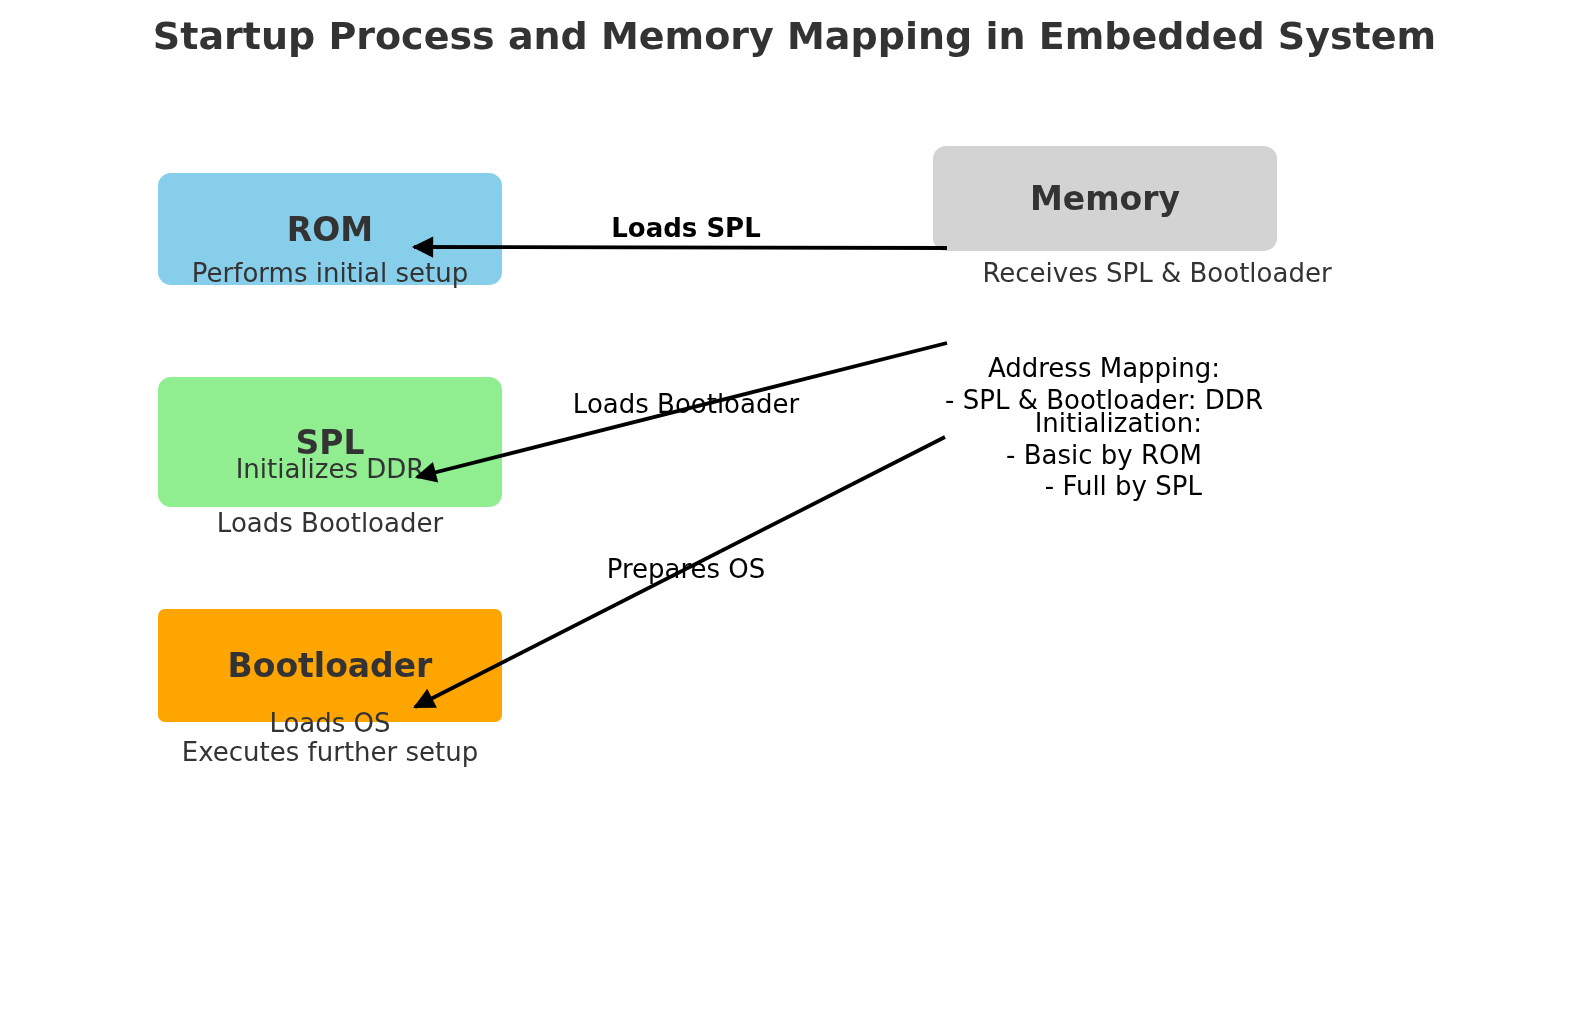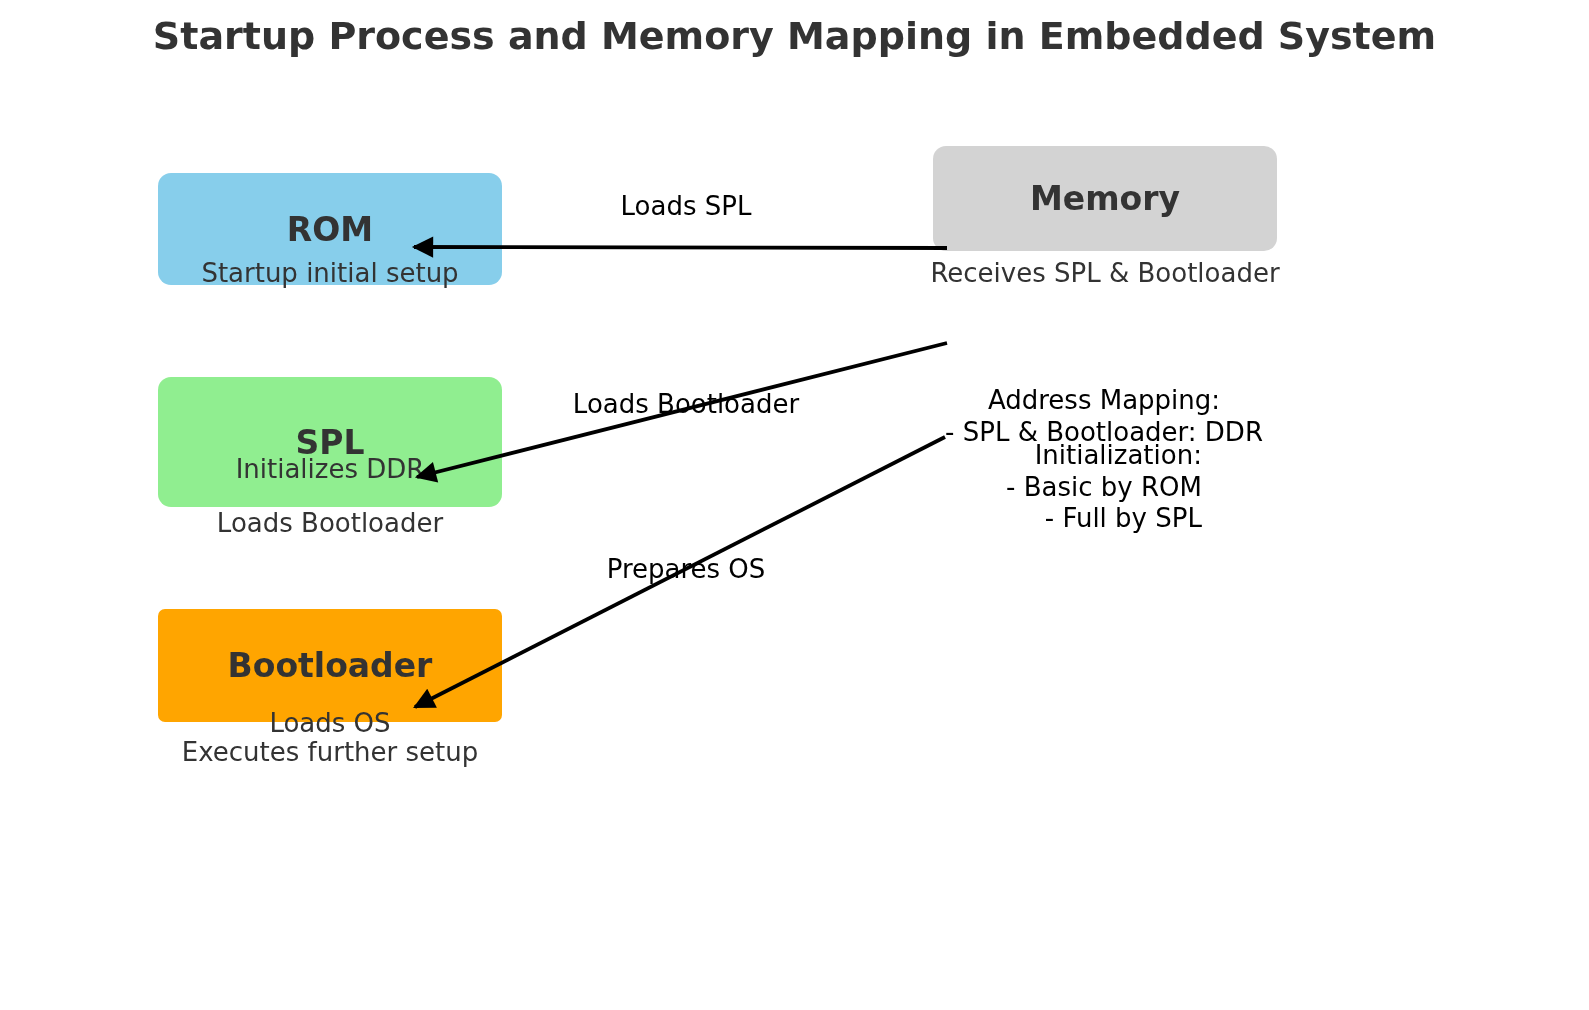--- a/index.html
+++ b/index.html
@@ -47,46 +47,45 @@
 
   .center-text {
     position: absolute;
     transform: translate(-50%, -50%);
     white-space: nowrap;
     text-align: center;
     font-size: 26px;
     color: #333333;
   }
   .desc-rom        { left: 330px;  top: 273px; }
-  .desc-memory     { left: 1105px; top: 273px; }
+  .desc-memory     { left: 1157px; top: 273px; }
   .desc-spl-1      { left: 330px;  top: 469px; text-align: center; }
   .desc-spl-2      { left: 330px;  top: 523px; }
   .desc-boot-1     { left: 330px;  top: 723px; }
   .desc-boot-2     { left: 330px;  top: 752px; }
 
   .edge-label {
     position: absolute;
     transform: translate(-50%, -50%);
     white-space: nowrap;
     font-size: 26px;
     color: #000000;
   }
-  .edge-label-loads-spl        { left: 686px; top: 206px; }
+  .edge-label-loads-spl        { left: 686px; top: 228px; font-weight: bold; }
   .edge-label-loads-bootloader { left: 686px; top: 404px; }
   .edge-label-prepares-os      { left: 686px; top: 569px; }
 
   .annotation {
     position: absolute;
     transform: translate(-50%, -50%);
     text-align: center;
     font-size: 26px;
     color: #000000;
     line-height: 31.5px;
     white-space: nowrap;
-    margin-top: 32px;
   }
   .annotation-address-mapping { left: 1104px; top: 384px; }
   .annotation-initialization  { left: 1104px; top: 455px; text-align: right; }
 
   .arrow-layer {
     position: absolute;
     left: 0;
     top: 0;
     width: 1589px;
     height: 1010px;
@@ -118,21 +117,21 @@
   </div>
 
   <div class="node node-spl" style="background-color: rgb(144, 238, 144);">
     <span class="node-label">SPL</span>
   </div>
 
   <div class="node node-bootloader" style="background-color: rgb(255, 165, 0);">
     <span class="node-label">Bootloader</span>
   </div>
 
-  <div class="center-text desc-rom">Startup initial setup</div>
+  <div class="center-text desc-rom">Performs initial setup</div>
   <div class="center-text desc-memory">Receives SPL &amp; Bootloader</div>
   <div class="center-text desc-spl-1">Initializes DDR</div>
   <div class="center-text desc-spl-2">Loads Bootloader</div>
   <div class="center-text desc-boot-1">Loads OS</div>
   <div class="center-text desc-boot-2">Executes further setup</div>
 
   <div class="edge-label edge-label-loads-spl">Loads SPL</div>
   <div class="edge-label edge-label-loads-bootloader">Loads Bootloader</div>
   <div class="edge-label edge-label-prepares-os">Prepares OS</div>
 

